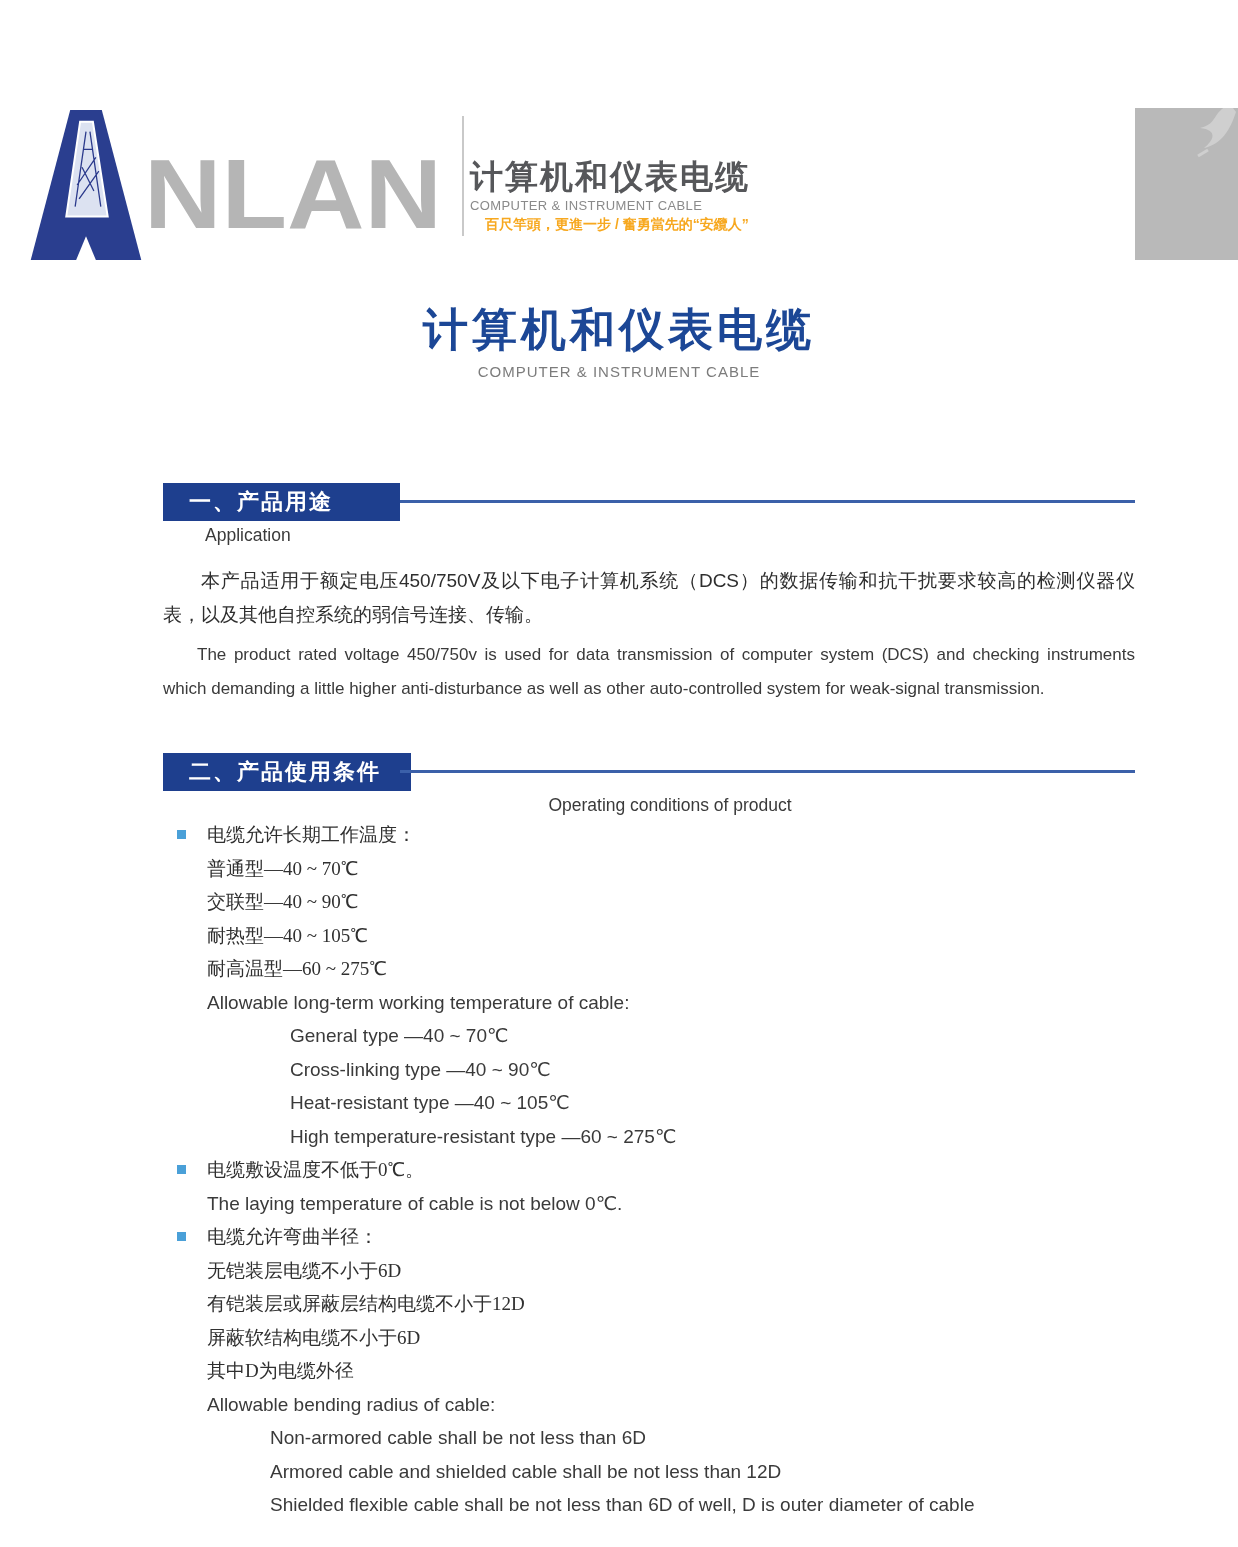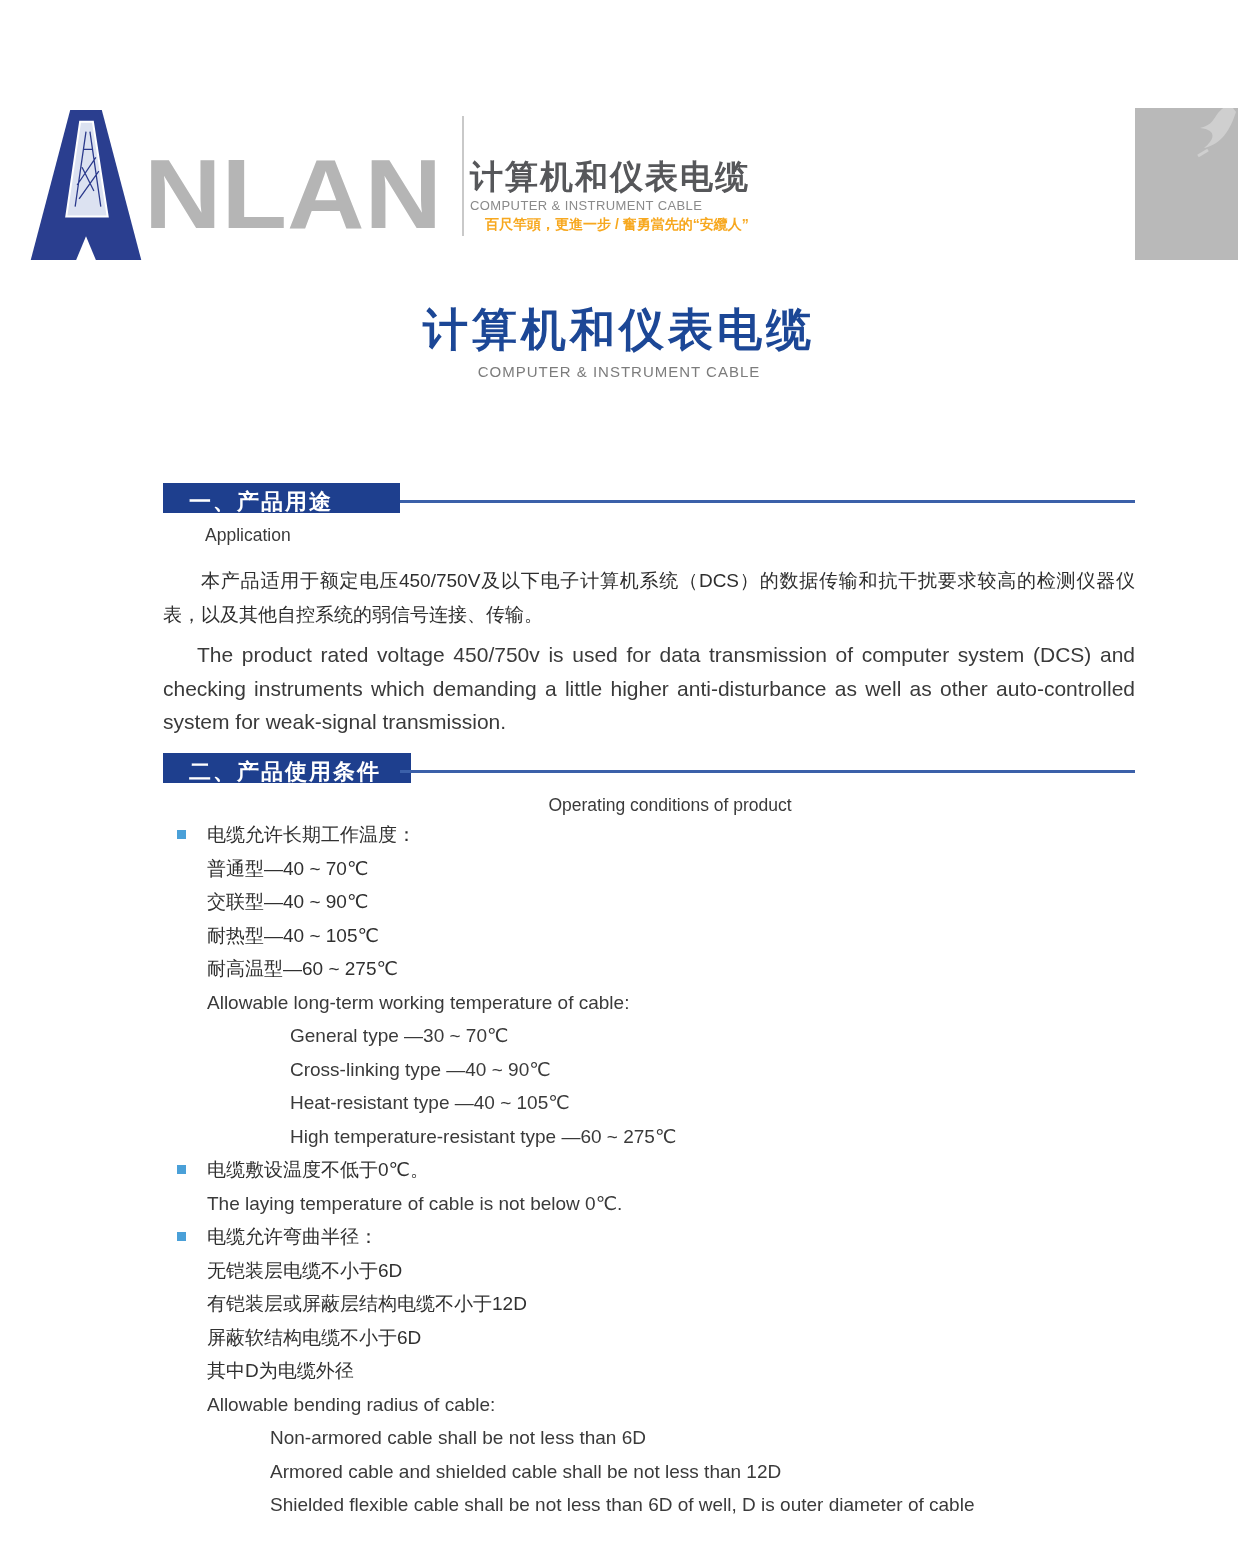--- a/index.html
+++ b/index.html
@@ -22,32 +22,32 @@
   .b-slogan{position:absolute;left:485px;top:108px;font-size:14px;font-weight:bold;color:var(--orange);white-space:nowrap;}
   .photo-box{position:absolute;left:1135px;right:0;top:0;height:152px;background:var(--box_gray);overflow:hidden;}
   .photo-box svg{position:absolute;right:-6px;top:-4px;}
 
   
   .title{position:absolute;top:297px;left:0;width:100%;text-align:center;font-size:45px;line-height:50px;font-weight:bold;color:var(--title_blue);letter-spacing:4px;}
   .subtitle{position:absolute;top:354px;left:0;width:100%;text-align:center;font-size:15px;line-height:20px;color:var(--subtext);letter-spacing:1px;}
 
   
   .sec-head{position:absolute;left:163px;width:972px;height:38px;}
-  .sec-head .box{position:absolute;left:0;top:0;height:30px;min-width:237px;background:var(--navy);color:#fff;font-size:22px;font-weight:bold;letter-spacing:2px;line-height:38px;padding:0 30px 0 26px;white-space:nowrap;}
+  .sec-head .box{position:absolute;left:0;top:0;height:38px;min-width:237px;background:var(--navy);color:#fff;font-size:22px;font-weight:bold;letter-spacing:2px;line-height:38px;padding:0 30px 0 26px;white-space:nowrap;}
   .sec-head .rule{position:absolute;left:237px;right:0;top:17px;height:3px;background:var(--rule_blue);}
   .sec-sub{position:absolute;left:163px;width:972px;padding-left:42px;font-size:17.5px;line-height:26px;color:#3a3a3a;}
 
   .para{position:absolute;left:163px;width:972px;line-height:33.5px;text-align:justify;color:#2e2e2e;}
   .zh-para{font-size:19px;text-indent:2em;}
-  .en-para{font-size:21px;text-indent:34px;color:#3a3a3a;}
+  .en-para{font-size:17px;text-indent:34px;color:#3a3a3a;}
 
   
   .cond-list{position:absolute;left:163px;width:972px;}
   .row{position:relative;line-height:33.5px;color:var(--text);white-space:nowrap;}
-  .row.zh{font-size:19px;}
+  .row.zh{font-size:19px;font-family:Liberation Serif, serif;}
   .row.en{font-size:19px;color:#3a3a3a;}
   .ind-base{padding-left:44px;}
   .ind-en1{padding-left:127px;}
   .ind-en2{padding-left:107px;}
   .sq{position:absolute;left:14px;top:12px;width:9px;height:9px;background:var(--bullet_blue);}
 </style>
 </head>
 <body>
 
 <div class="page">
@@ -90,21 +90,21 @@
     <div class="rule"></div>
   </div>
   <div class="sec-sub" style="top:784px;text-align:center;">Operating conditions of product</div>
   <div id="cond-list" class="cond-list" style="top:810px;">
       <div class="row zh ind-base"><span class="sq"></span><span>电缆允许长期工作温度：</span></div>
       <div class="row zh ind-base"><span>普通型—40 ~ 70℃</span></div>
       <div class="row zh ind-base"><span>交联型—40 ~ 90℃</span></div>
       <div class="row zh ind-base"><span>耐热型—40 ~ 105℃</span></div>
       <div class="row zh ind-base"><span>耐高温型—60 ~ 275℃</span></div>
       <div class="row en ind-base"><span>Allowable long-term working temperature of cable:</span></div>
-      <div class="row en ind-en1"><span>General type —30 ~ 70℃</span></div>
+      <div class="row en ind-en1"><span>General type —40 ~ 70℃</span></div>
       <div class="row en ind-en1"><span>Cross-linking type —40 ~ 90℃</span></div>
       <div class="row en ind-en1"><span>Heat-resistant type —40 ~ 105℃</span></div>
       <div class="row en ind-en1"><span>High temperature-resistant type —60 ~ 275℃</span></div>
       <div class="row zh ind-base"><span class="sq"></span><span>电缆敷设温度不低于0℃。</span></div>
       <div class="row en ind-base"><span>The laying temperature of cable is not below 0℃.</span></div>
       <div class="row zh ind-base"><span class="sq"></span><span>电缆允许弯曲半径：</span></div>
       <div class="row zh ind-base"><span>无铠装层电缆不小于6D</span></div>
       <div class="row zh ind-base"><span>有铠装层或屏蔽层结构电缆不小于12D</span></div>
       <div class="row zh ind-base"><span>屏蔽软结构电缆不小于6D</span></div>
       <div class="row zh ind-base"><span>其中D为电缆外径</span></div>

